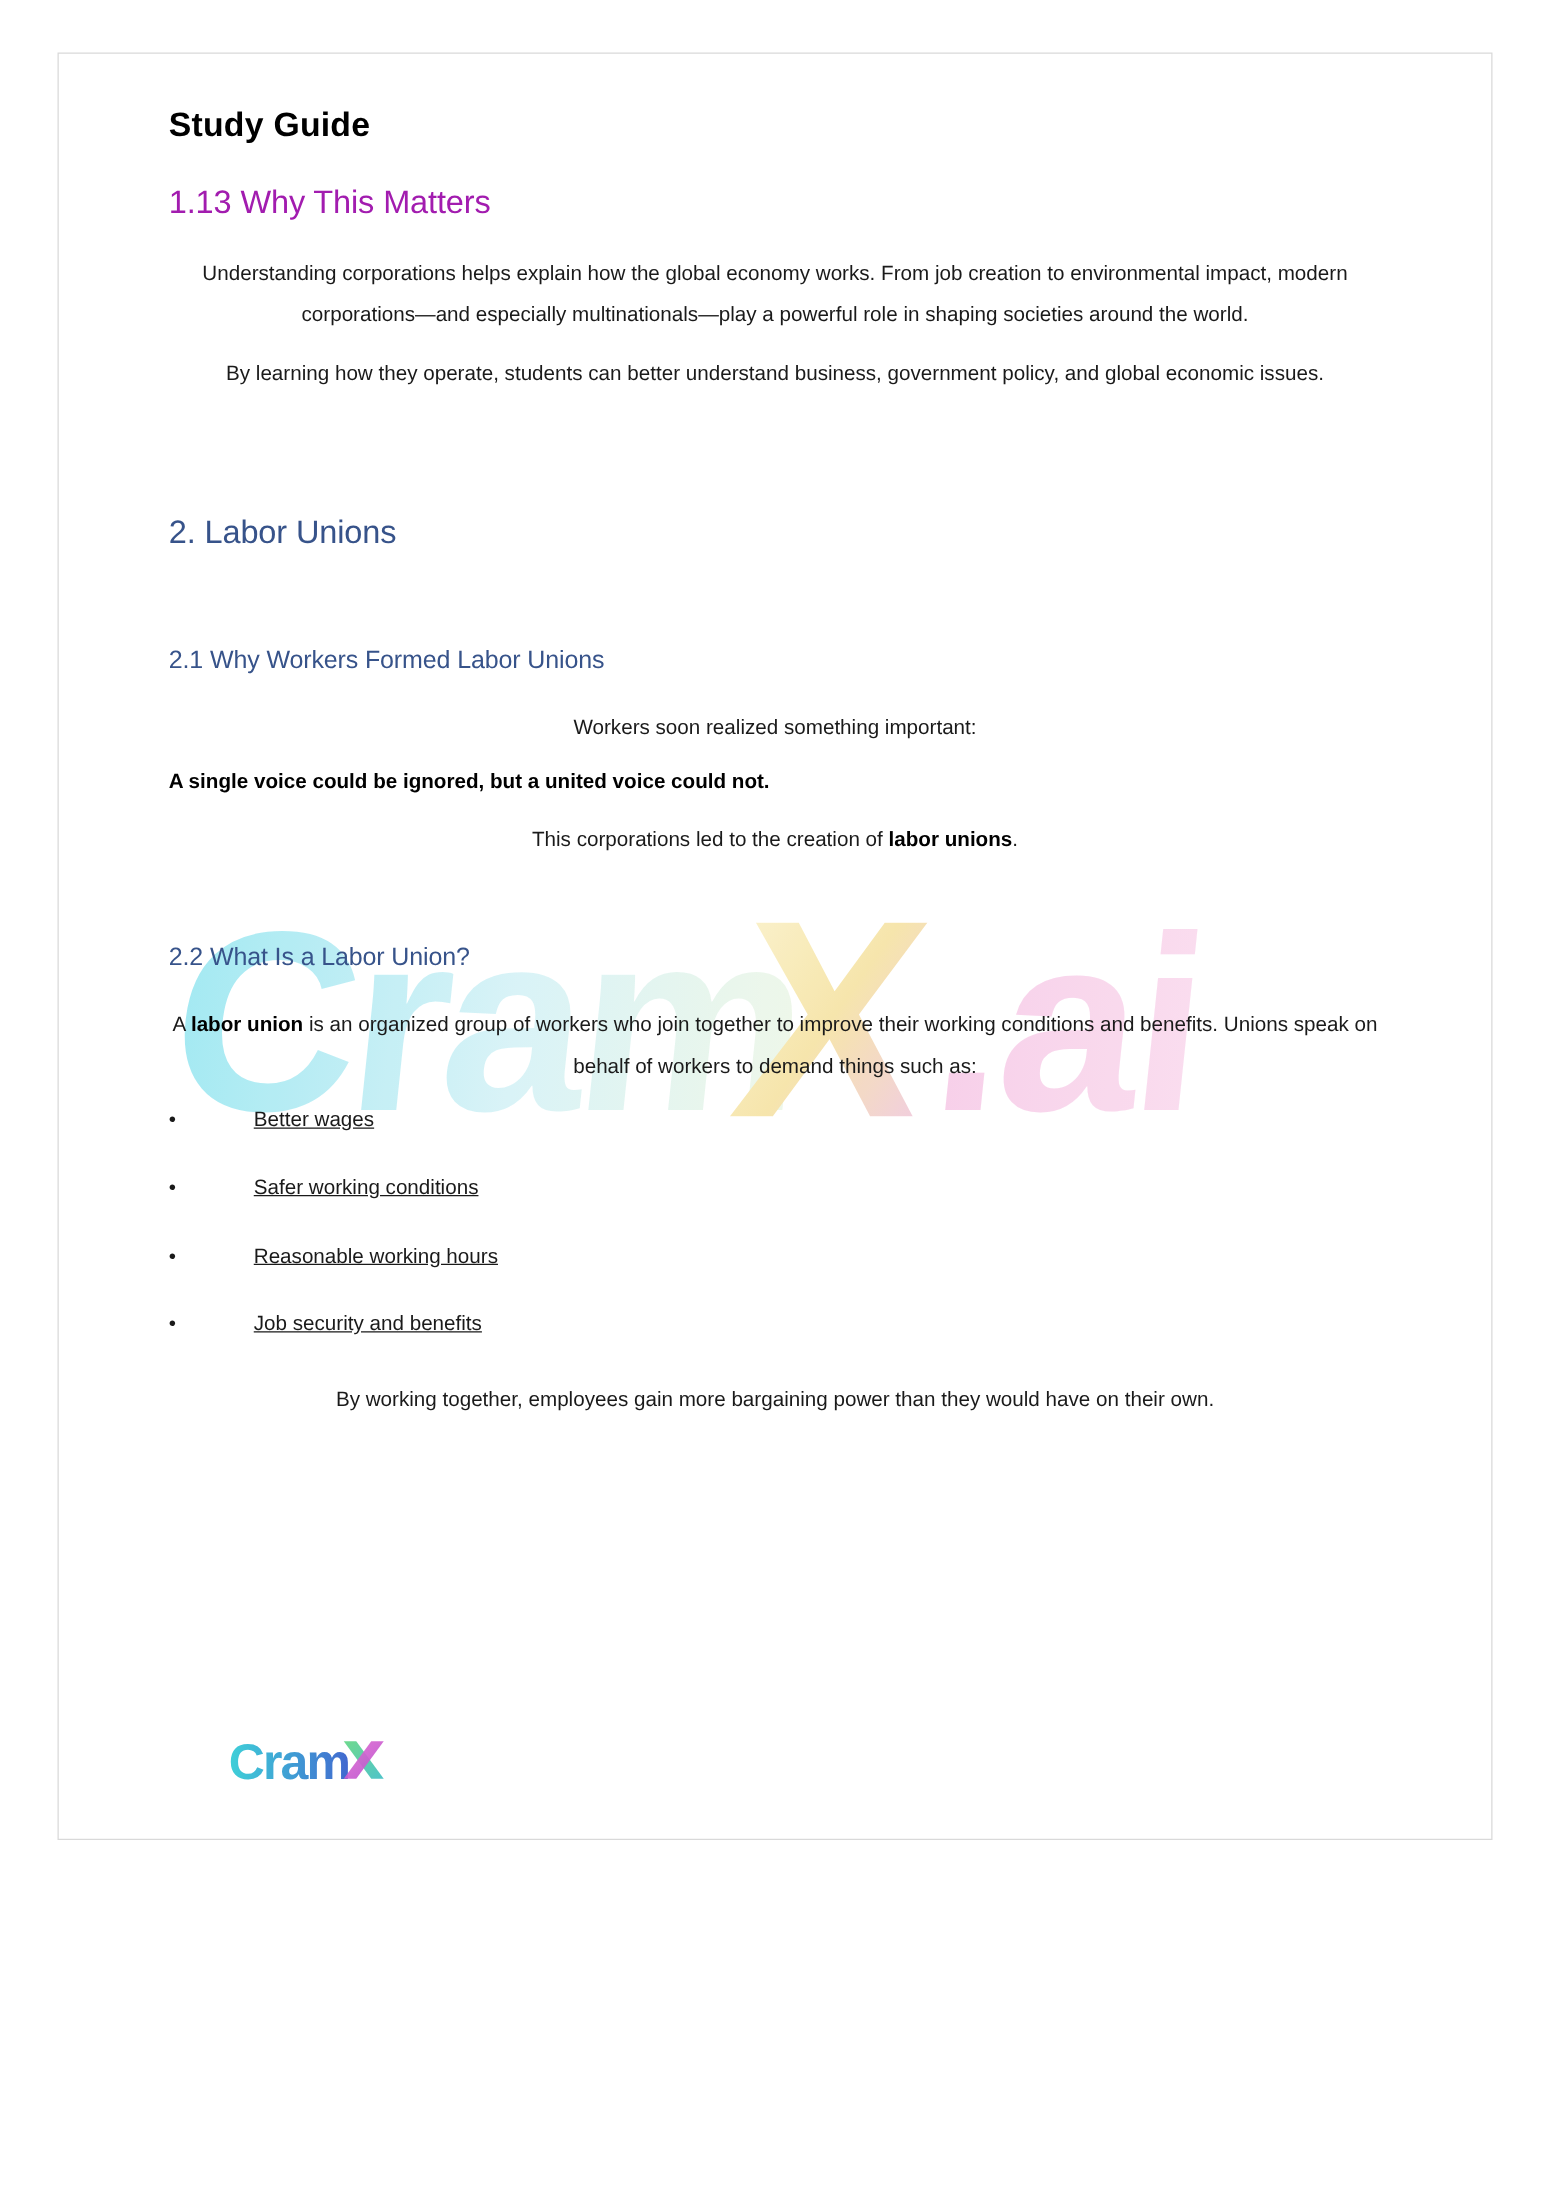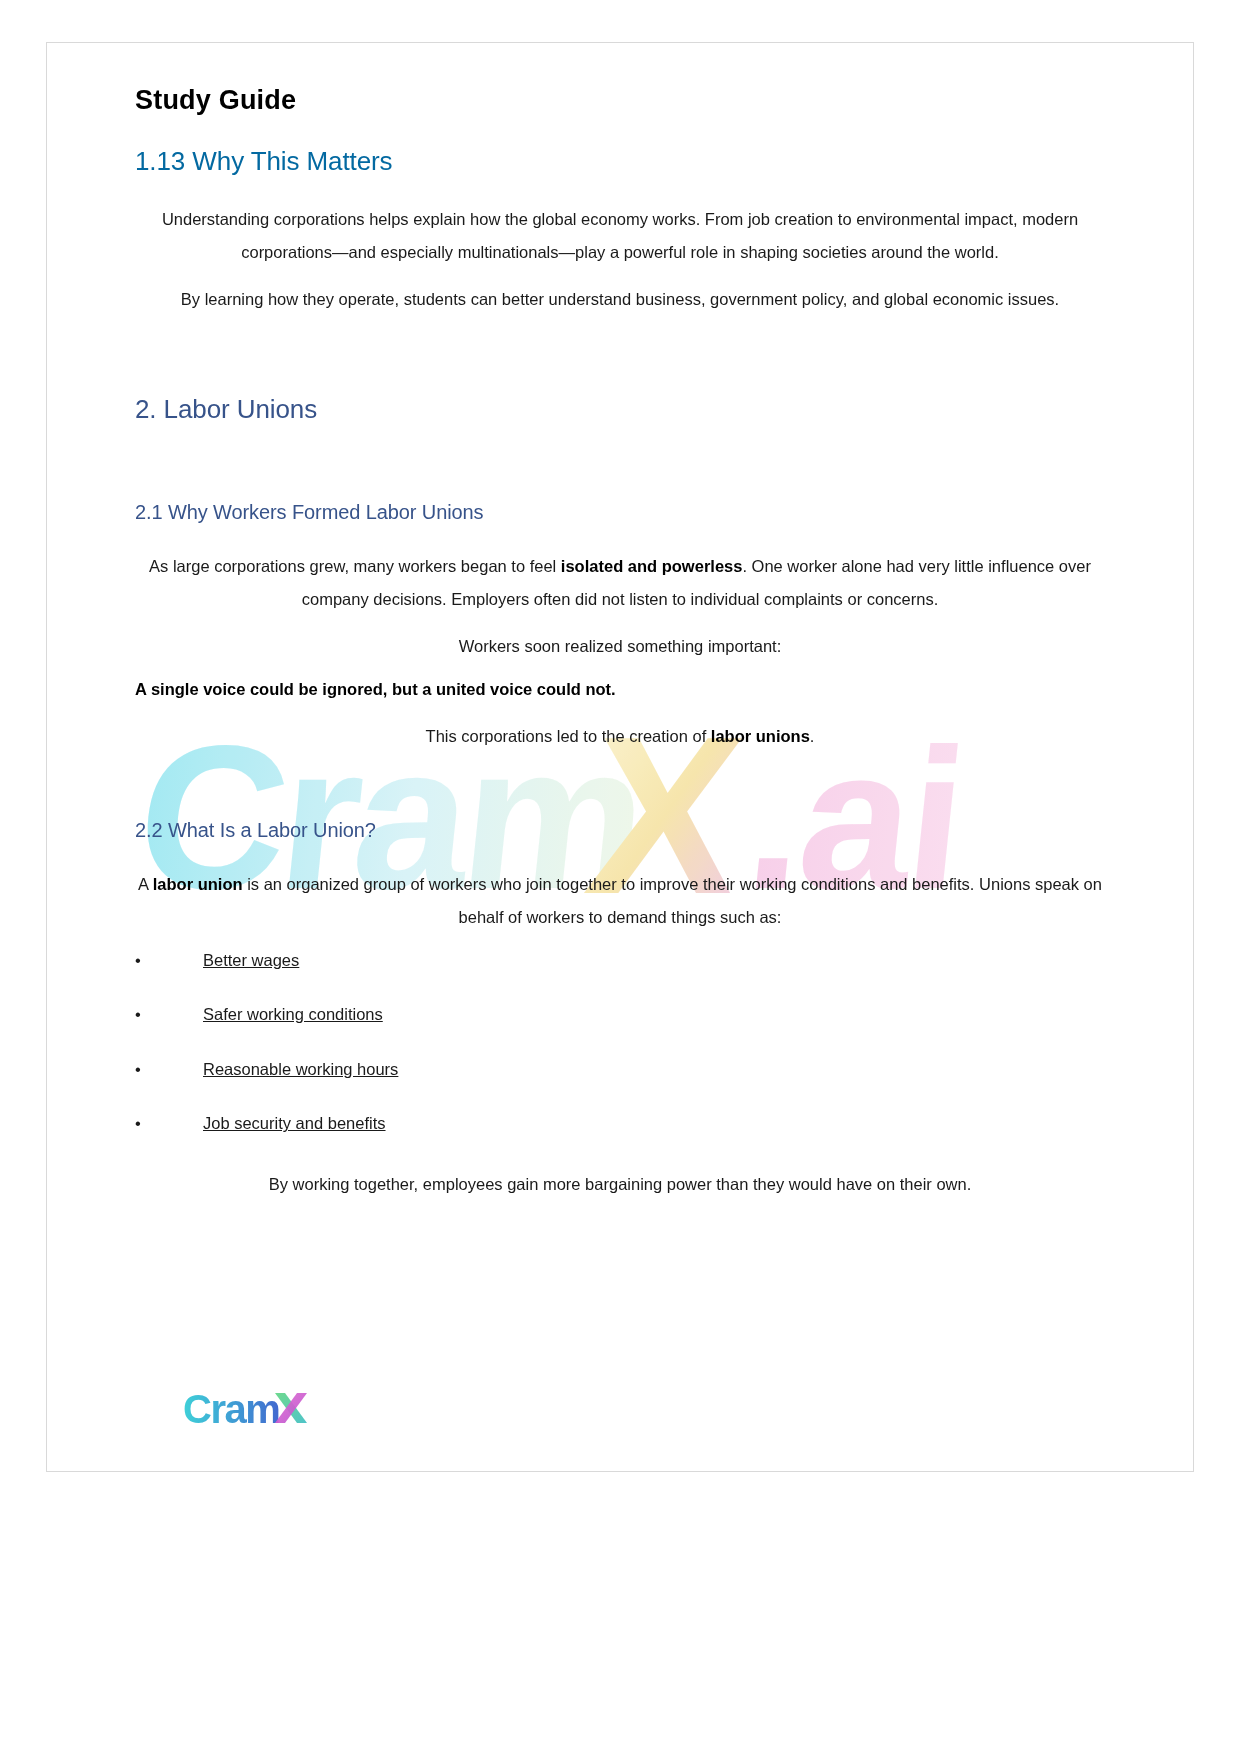--- a/index.html
+++ b/index.html
@@ -39,27 +39,27 @@
     font-size: 27px;
     font-weight: bold;
     color: #000000;
     letter-spacing: 0.2px;
   }
   
   h1.h-major {
     font-family: "Liberation Sans", sans-serif;
     font-size: 26px;
     font-weight: normal;
-    color: #0369a1;
+    color: #a21caf;
     margin: 30px 0 0 0;
     letter-spacing: -0.1px;
   }
   h1.h-major.dark {
     color: #37538a;
-    margin-top: 0;
+    margin-top: 16px;
   }
   h2.h-sub {
     font-family: "Liberation Sans", sans-serif;
     font-size: 20px;
     font-weight: normal;
     color: #37538a;
     margin: 0;
     letter-spacing: -0.1px;
   }
   
@@ -184,21 +184,20 @@
     <div class="sp-64"></div>
 
     <h1 class="h-major dark">2. Labor Unions</h1>
 
     <div class="sp-76"></div>
 
     <h2 class="h-sub">2.1 Why Workers Formed Labor Unions</h2>
 
     <div class="sp-26"></div>
 
-    <p class="body"><span>As large corporations grew, many workers began to feel </span><span class="b">isolated and powerless</span><span>. One worker alone had very little influence over company decisions. Employers often did not listen to individual complaints or concerns.</span></p>
 
     <p class="body tight">Workers soon realized something important:</p>
 
     <p class="statement">A single voice could be ignored, but a united voice could not.</p>
 
     <p class="body tight"><span>This corporations led to the creation of </span><span class="b">labor unions</span><span>.</span></p>
 
     <div class="sp-56"></div>
 
     <h2 class="h-sub">2.2 What Is a Labor Union?</h2>

